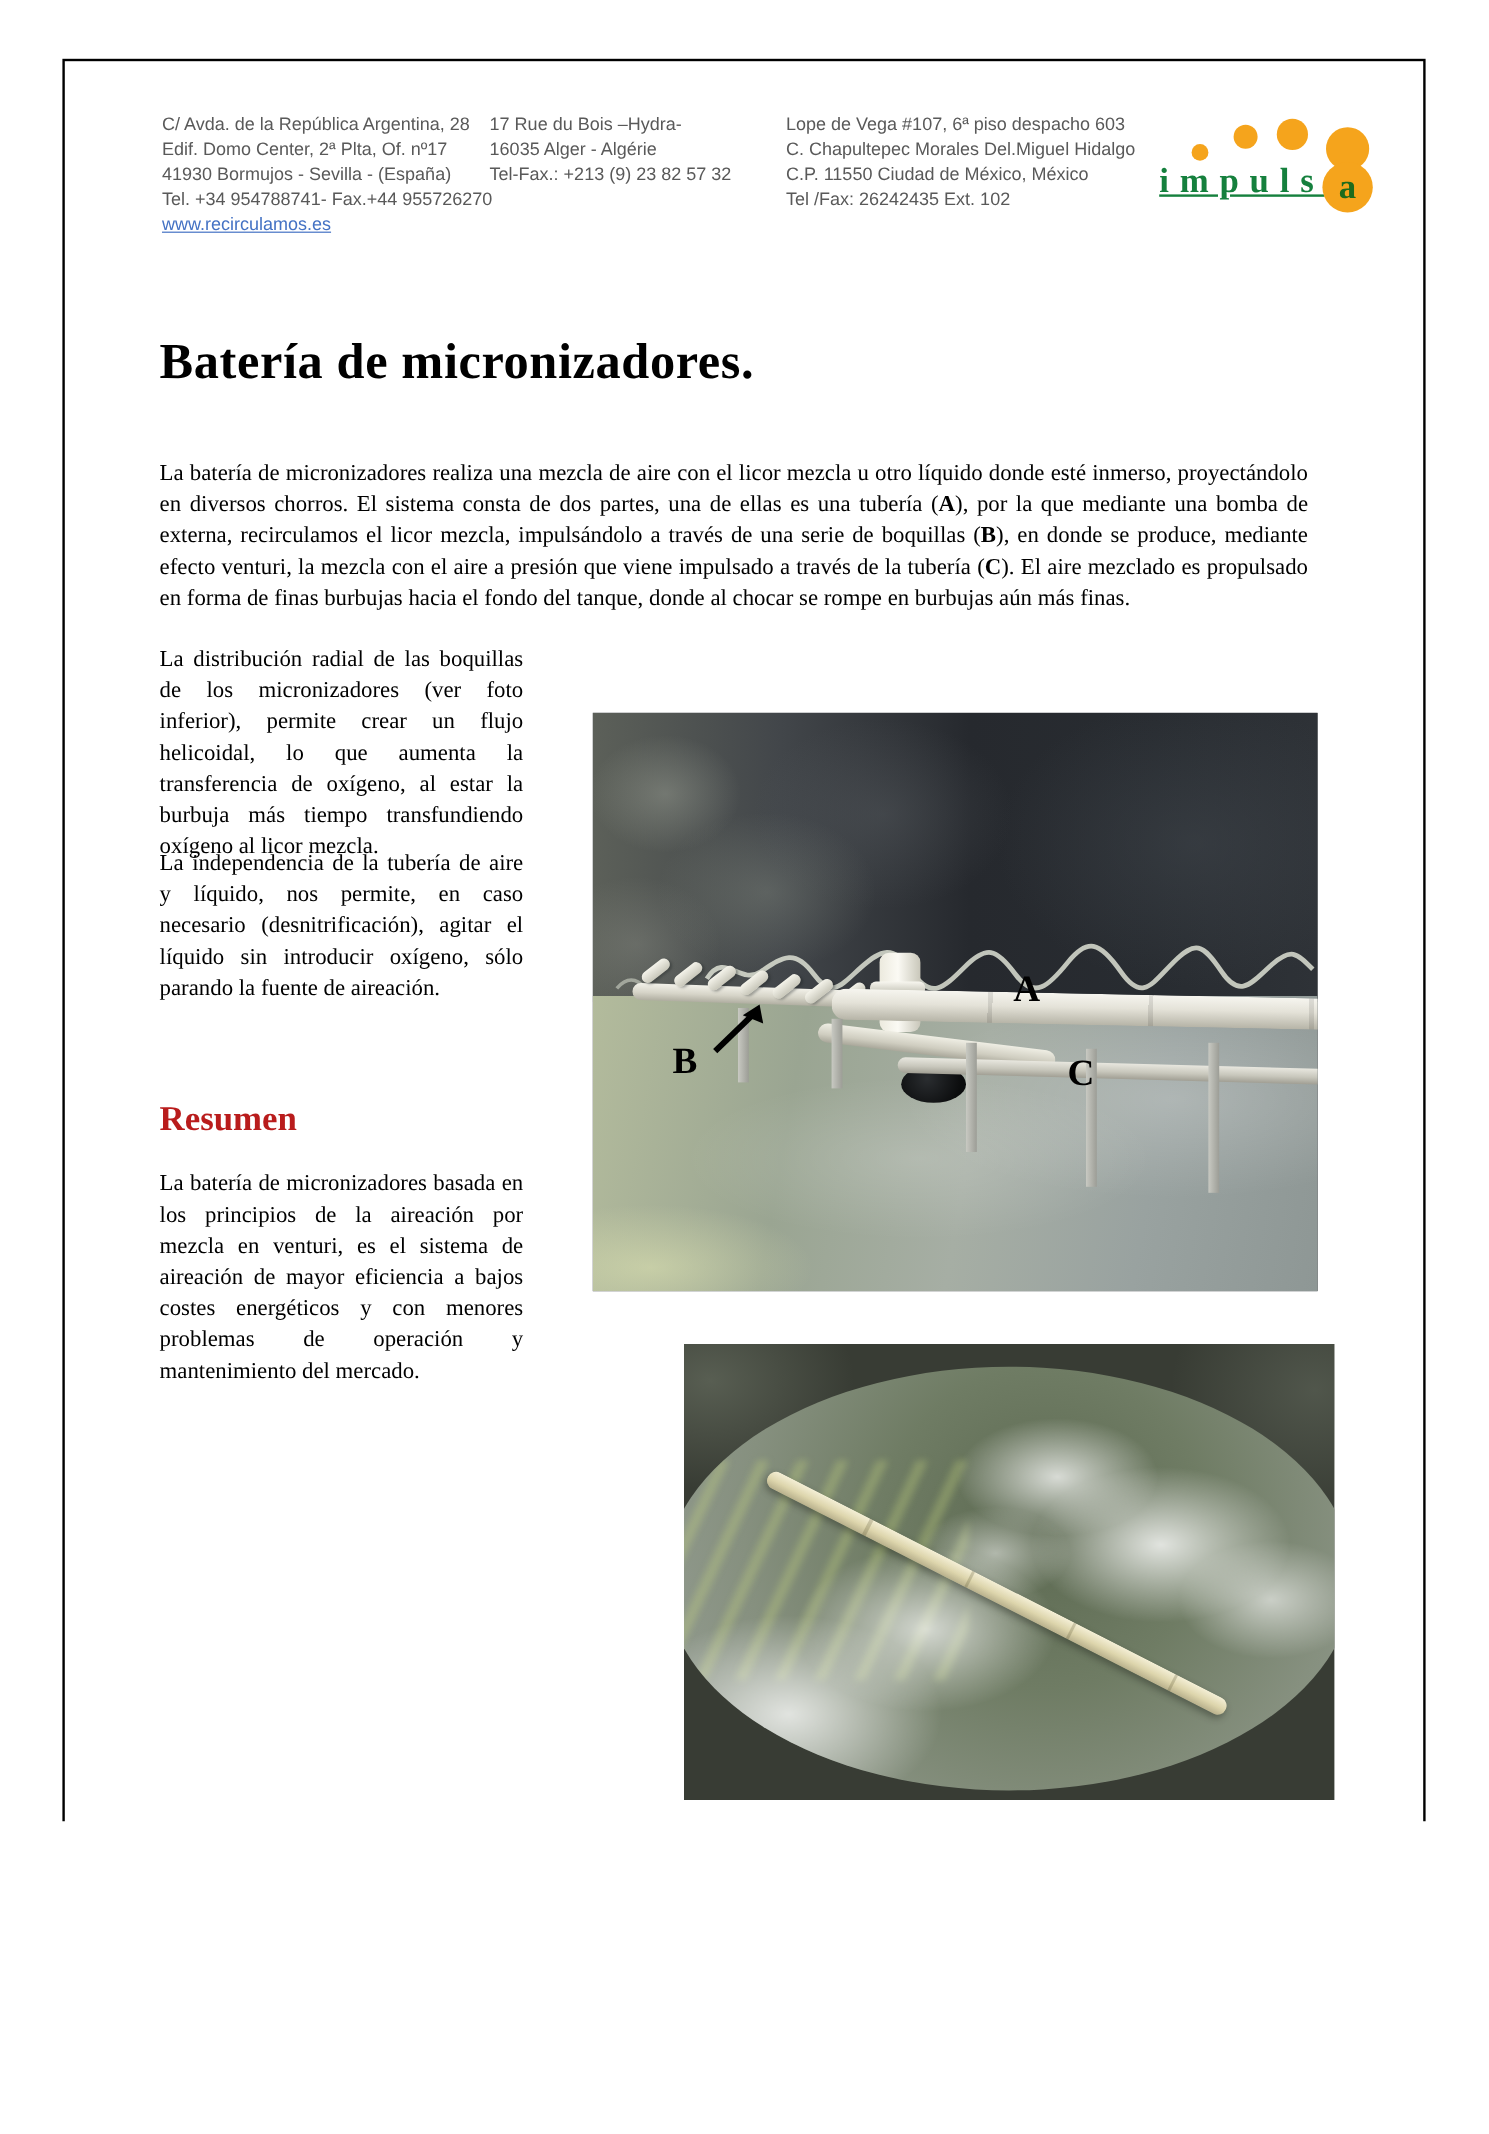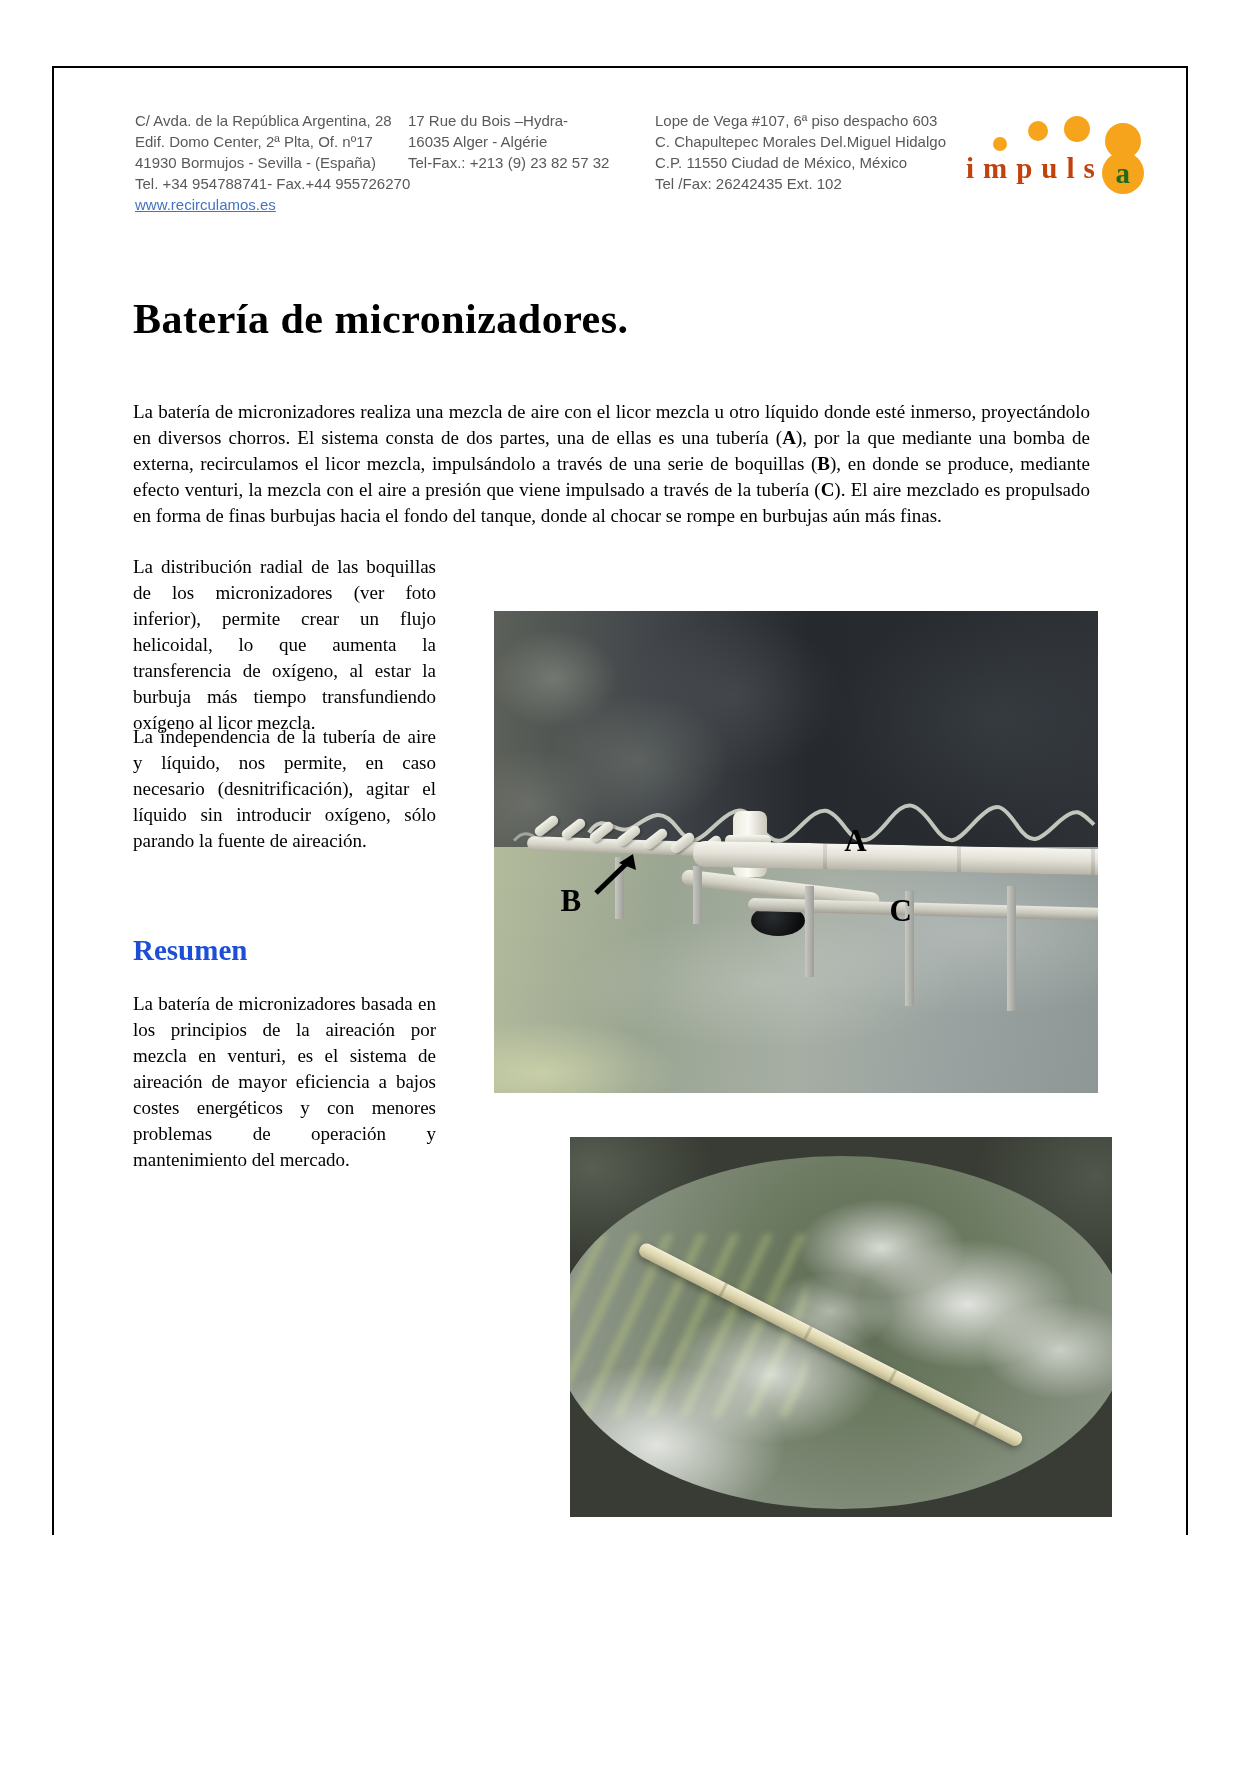--- a/index.html
+++ b/index.html
@@ -1,17 +1,17 @@
 <!DOCTYPE html>
 <html><head>
 <meta charset="utf-8">
 <style>
   html,body{margin:0;padding:0;background:#ffffff;}
   .page{position:relative;width:1241px;height:1518px;background:#ffffff;overflow:hidden;
-        font-family:"Liberation Serif",serif;color:#000;margin-top:17px;}
+        font-family:"Liberation Serif",serif;color:#000;}
   .page-border{position:absolute;left:52px;top:49px;width:1132px;height:1672px;
         border:2px solid #000;}
 
   
   .hdr{position:absolute;top:93px;font-family:"Liberation Sans",sans-serif;
        font-size:15px;line-height:21px;color:#595959;}
   .hdr-es{left:135px;width:290px;}
   .hdr-dz{left:408px;width:215px;text-align:left;}
   .hdr-mx{left:655px;width:310px;}
   .hdr a,.hdr .link{color:#4472C4;text-decoration:underline;cursor:pointer;}
@@ -128,33 +128,33 @@
     <div>C.P. 11550  Ciudad de México, México</div>
     <div>Tel /Fax: 26242435 Ext. 102</div>
   </div>
 
   <div class="logo">
     <span class="dot" style="left:43px;top:40px;width:14px;height:14px;background:#F5A41C;"></span>
     <span class="dot" style="left:78px;top:24px;width:20px;height:20px;background:#F5A41C;"></span>
     <span class="dot" style="left:114px;top:19px;width:26px;height:26px;background:#F5A41C;"></span>
     <span class="dot" style="left:155px;top:26px;width:36px;height:36px;background:#F5A41C;"></span>
     <div class="logo-word">
-      <span class="logo-front" style="color:#c2410c;">impuls</span>
+      <span class="logo-front" style="color:#15803d;text-decoration:underline;">impuls</span>
       <span class="logo-acircle" style="background:#F5A41C;color:#1d6b1d;">a</span>
     </div>
   </div>
 
   <h1 class="doc-title">Batería de micronizadores.</h1>
 
   <p class="intro"><span>La batería de micronizadores realiza una mezcla de aire con el licor mezcla u otro líquido donde esté inmerso, proyectándolo en diversos chorros. El sistema consta de dos partes, una de ellas es una tubería (</span><b>A</b><span>), por la que mediante una bomba de externa, recirculamos el licor mezcla, impulsándolo a través de una serie de boquillas (</span><b>B</b><span>), en donde se produce, mediante efecto venturi, la mezcla con el aire a presión que viene impulsado a través de la tubería (</span><b>C</b><span>). El aire mezclado es propulsado en forma de finas burbujas hacia el fondo del tanque, donde al chocar se rompe en burbujas aún más finas.</span></p>
 
   <p class="colpara p-indep">La independencia de la tubería de aire y líquido, nos permite, en caso necesario (desnitrificación), agitar el líquido sin introducir oxígeno, sólo parando la fuente de aireación.</p>
   <p class="colpara p-radial">La distribución radial de las boquillas de los micronizadores (ver foto inferior), permite crear un flujo helicoidal, lo que aumenta la transferencia de oxígeno, al estar la burbuja más tiempo transfundiendo oxígeno al licor mezcla.</p>
 
-  <h2 class="resumen-h" style="color:#1d4ed8;">Resumen</h2>
+  <h2 class="resumen-h" style="color:#b91c1c;">Resumen</h2>
   <p class="colpara p-resumen">La batería de micronizadores basada en los principios de la aireación por mezcla en venturi, es el sistema de aireación de mayor eficiencia a bajos costes energéticos y con menores problemas de operación y mantenimiento del mercado.</p>
 
   <div class="photo1">
     <div class="p1-wall"></div>
     <svg class="p1-foam" viewBox="0 0 604 68" preserveAspectRatio="none">
       <path d="M95,44 C110,20 122,50 140,38 S168,18 184,40 S208,48 224,34 S250,14 266,38 S292,52 310,34 S336,18 352,40 S380,50 396,30 S422,12 440,38 S466,48 484,30 S508,14 524,38 S550,46 566,32 S586,22 600,36" fill="none" stroke="#dde0d4" stroke-width="4" opacity="0.85"></path>
       <path d="M20,52 q12,-14 24,0" fill="none" stroke="#cfd3c7" stroke-width="3" opacity="0.6"></path>
     </svg>
     <div class="p1-water"></div>
 

